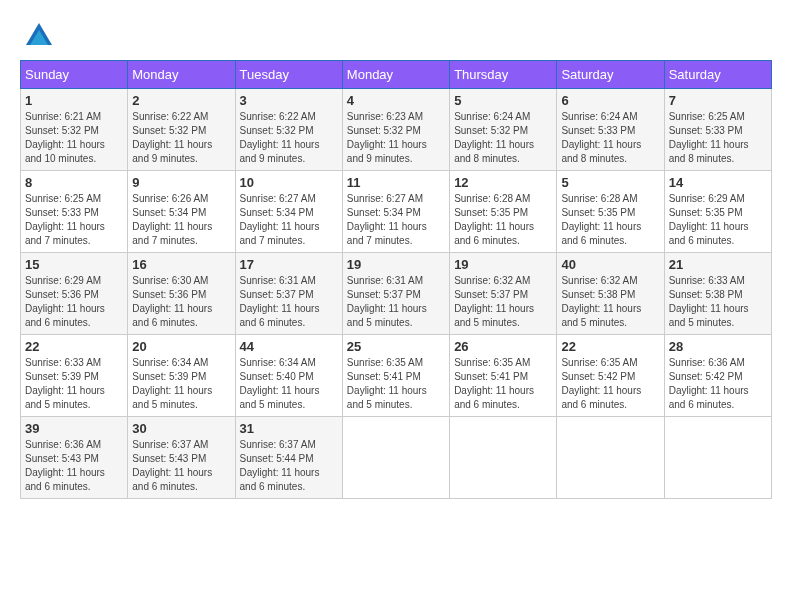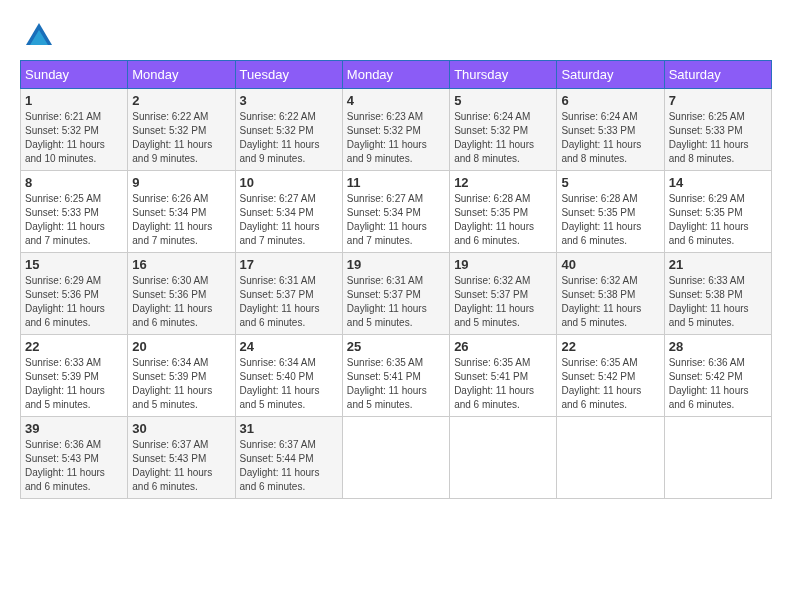--- a/index.html
+++ b/index.html
@@ -222,21 +222,21 @@
       <tr>
         <td>
           <span class="day-number">22</span>
           <div class="day-info">Sunrise: 6:33 AM<br>Sunset: 5:39 PM<br>Daylight: 11 hours and 5 minutes.</div>
         </td>
         <td>
           <span class="day-number">20</span>
           <div class="day-info">Sunrise: 6:34 AM<br>Sunset: 5:39 PM<br>Daylight: 11 hours and 5 minutes.</div>
         </td>
         <td>
-          <span class="day-number">24</span>
+          <span class="day-number">44</span>
           <div class="day-info">Sunrise: 6:34 AM<br>Sunset: 5:40 PM<br>Daylight: 11 hours and 5 minutes.</div>
         </td>
         <td>
           <span class="day-number">25</span>
           <div class="day-info">Sunrise: 6:35 AM<br>Sunset: 5:41 PM<br>Daylight: 11 hours and 5 minutes.</div>
         </td>
         <td>
           <span class="day-number">26</span>
           <div class="day-info">Sunrise: 6:35 AM<br>Sunset: 5:41 PM<br>Daylight: 11 hours and 6 minutes.</div>
         </td>

